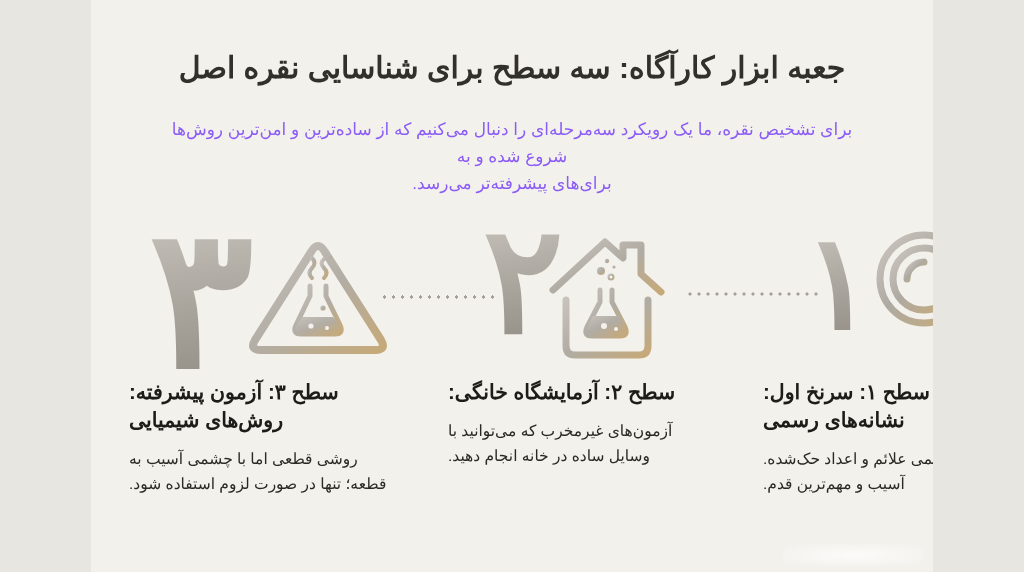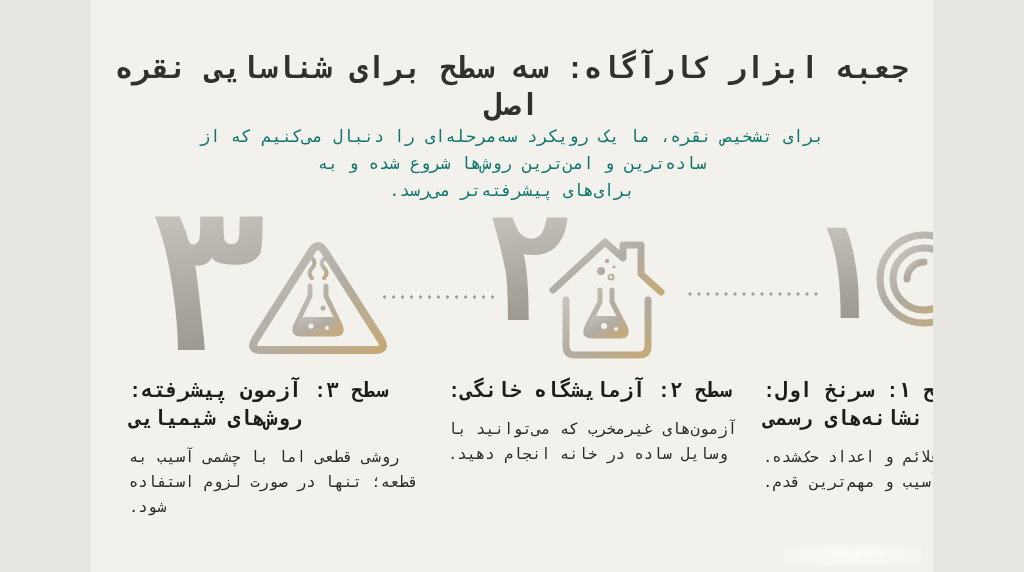--- a/index.html
+++ b/index.html
@@ -1,27 +1,27 @@
 <!DOCTYPE html>
 <html dir="rtl" lang="fa"><head>
 <meta charset="utf-8">
 <style>
   html,body{margin:0;padding:0;background:#e8e6e1;}
   .canvas{
     position:relative;width:842px;height:572px;margin:0 auto;
     background:#f3f1ec;overflow:hidden;
-    font-family:Liberation Mono, monospace;direction:rtl;
+    font-family:Liberation Sans, sans-serif;direction:rtl;
   }
   .title{
     position:absolute;top:50px;left:0;right:0;margin:0;
     text-align:center;font-size:30px;font-weight:bold;color:#32302b;
   }
   .subtitle{
-    position:absolute;top:112px;left:70px;right:70px;margin:12px;
-    text-align:center;font-size:17px;line-height:27px;color:#0f766e;
+    position:absolute;top:112px;left:70px;right:70px;margin:4px;
+    text-align:center;font-size:17px;line-height:27px;color:#8b5cf6;
   }
   .num{
     position:absolute;line-height:1;font-weight:bold;color:#a19c94;
   }
   @supports ((-webkit-background-clip:text) or (background-clip:text)){
     .num{
       background:linear-gradient(172deg,#c8c4bd 5%,#a8a39b 55%,#8f8a82 100%);
       -webkit-background-clip:text;background-clip:text;color:transparent;
     }
   }

